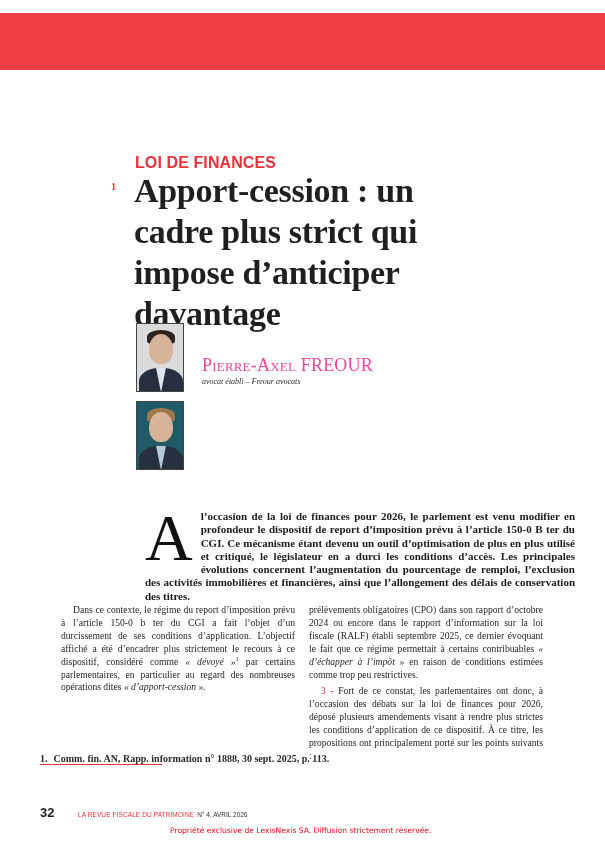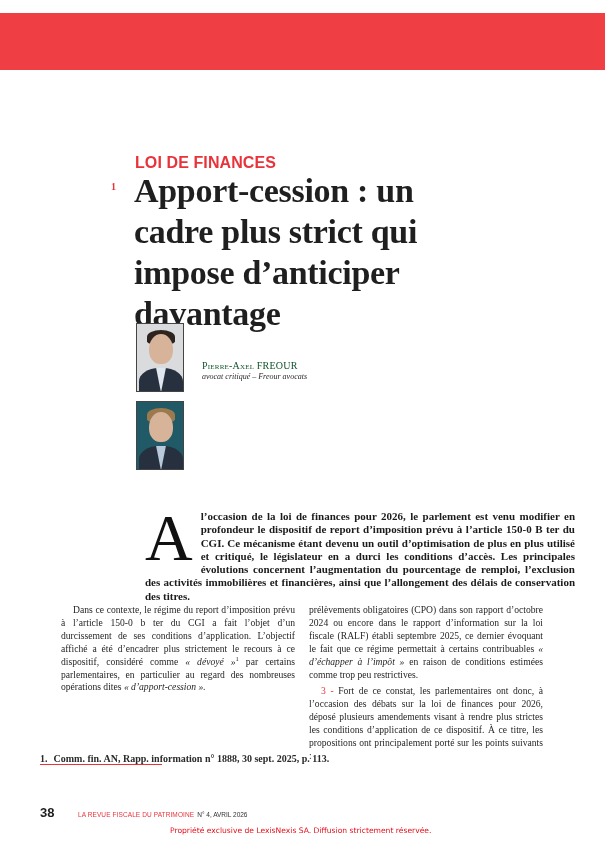--- a/index.html
+++ b/index.html
@@ -12,21 +12,21 @@
   .article-num { position: absolute; left: 111px; top: 181px; font-size: 10px; font-weight: bold; color: #e8333b; }
   .headline { position: absolute; left: 134px; top: 170px; width: 330px; font-size: 34px; line-height: 41px; color: #1f1f1f; font-weight: bold; letter-spacing: -0.3px; }
 
   .author { position: absolute; left: 136px; height: 70px; display: flex; align-items: center; }
   .author .photo { width: 48px; height: 69px; flex: none; border: 1px solid #444; position: relative; overflow: hidden; }
   .author .photo .head { position: absolute; left: 12px; top: 10px; width: 24px; height: 30px; border-radius: 50% 50% 45% 45%; background: #d7b39a; }
   .author .photo .hair { position: absolute; left: 10px; top: 6px; width: 28px; height: 14px; border-radius: 50% 50% 20% 20%; }
   .author .photo .body { position: absolute; left: 2px; top: 44px; width: 44px; height: 30px; border-radius: 45% 45% 0 0; background: #26303f; }
   .author .photo .shirt { position: absolute; left: 19px; top: 44px; width: 10px; height: 25px; background: #dfe6ee; clip-path: polygon(0 0, 100% 0, 50% 100%); }
   .author .info { margin-left: 18px; margin-top: 14px; }
-  .author .name { font-size: 10px; letter-spacing: 0.2px; color: #14532d; margin-top: 12px; }
+  .author .name { font-size: 18px; letter-spacing: 0.2px; color: #ec4899; margin-top: 12px; }
   .author .name .sc { font-variant: small-caps; }
   .author .role { font-style: italic; font-size: 8px; color: #2a2a2a; margin-top: 1px; }
 
   .abstract { position: absolute; left: 145px; top: 510px; width: 430px; font-weight: bold; font-size: 11px; line-height: 13.3px; color: #1b1b1b; text-align: justify; }
   .abstract .dropcap { float: left; font-size: 66px; line-height: 52px; font-weight: normal; margin: 2px 8px 0 0; color: #111; }
 
   .col { position: absolute; top: 604px; width: 234px; font-size: 9.6px; line-height: 12.9px; text-align: justify; color: #262626; }
   .col.left { left: 61px; }
   .col.right { left: 309px; }
   .col p { text-indent: 12px; }
@@ -58,21 +58,21 @@
 
 <div class="author" style="top:322px;">
   <div class="photo" style="background:#d9dbdd;">
     <div class="hair" style="background:#2d2420;"></div>
     <div class="head"></div>
     <div class="body"></div>
     <div class="shirt"></div>
   </div>
   <div class="info">
     <div class="name"><span class="sc">Pierre-Axel</span> <span>FREOUR</span></div>
-    <div class="role">avocat critiqué – Freour avocats</div>
+    <div class="role">avocat établi – Freour avocats</div>
   </div>
 </div>
 
 <div class="author" style="top:400px;">
   <div class="photo" style="background:#1f5a66;">
     <div class="hair" style="background:#9c7a4e;"></div>
     <div class="head"></div>
     <div class="body"></div>
     <div class="shirt" style="background:#b9c9dc;"></div>
   </div>
@@ -90,18 +90,18 @@
   <p class="noindent"><span>prélèvements obligatoires (CPO) dans son rapport d’octobre 2024 ou encore dans le rapport d’information sur la loi fiscale (RALF) établi septembre 2025, ce dernier évoquant le fait que ce régime permettait à certains contribuables </span><em>« d’échapper à l’impôt »</em><span> en raison de conditions estimées comme trop peu restrictives.</span></p>
   <p class="gap"><span class="para-num">3 - </span><span>Fort de ce constat, les parlementaires ont donc, à l’occasion des débats sur la loi de finances pour 2026, déposé plusieurs amendements visant à rendre plus strictes les conditions d’application de ce dispositif. À ce titre, les propositions ont principalement porté sur les points suivants :</span></p>
 </div>
 
 <div class="fn-rule"></div>
 <div class="footnote">
   <span class="fn-num">1.</span><span>Comm. fin. AN, Rapp. information n° 1888, 30 sept. 2025, p. 113.</span>
 </div>
 
 <div class="folio">
-  <span class="pagenum">38</span>
+  <span class="pagenum">32</span>
   <span class="journal">LA REVUE FISCALE DU PATRIMOINE</span>
   <span class="issue">N° 4, AVRIL 2026</span>
 </div>
 
 <div class="watermark">Propriété exclusive de LexisNexis SA. Diffusion strictement réservée.</div>
 
 </body></html>

